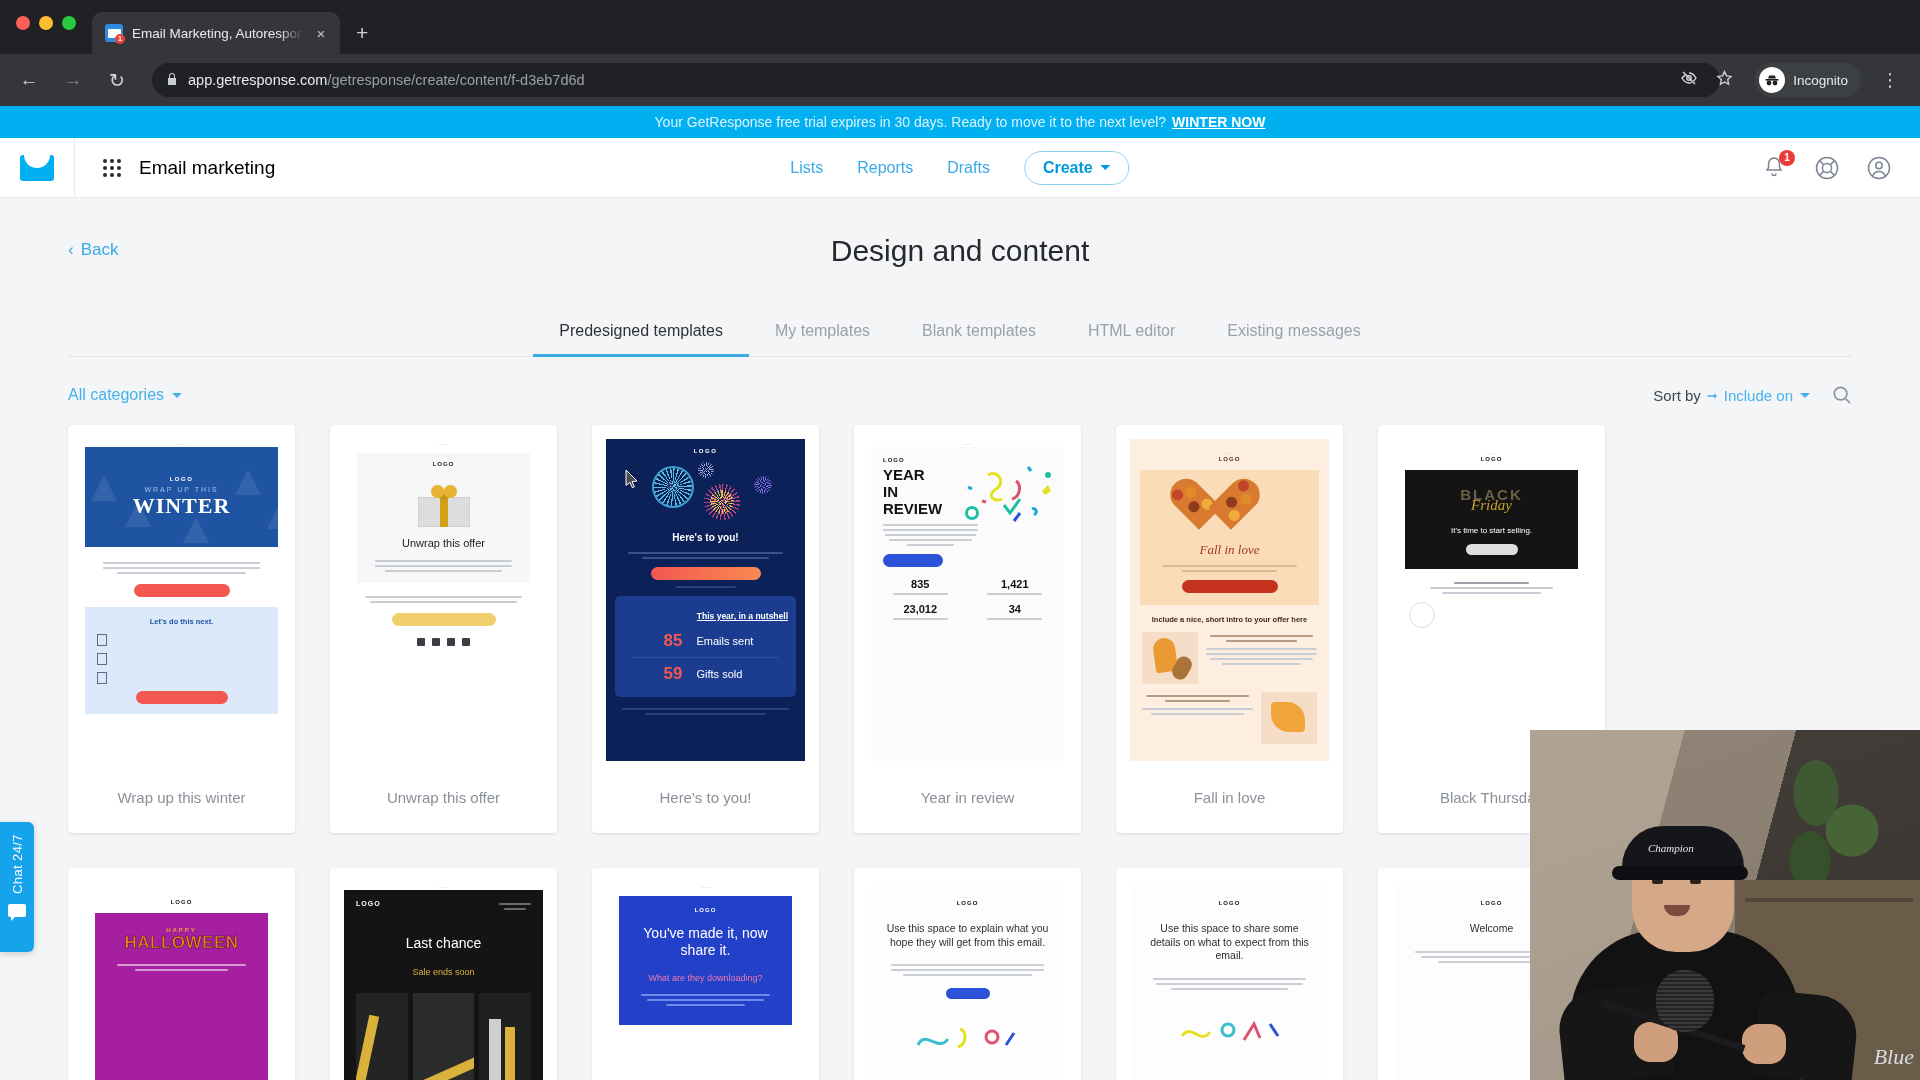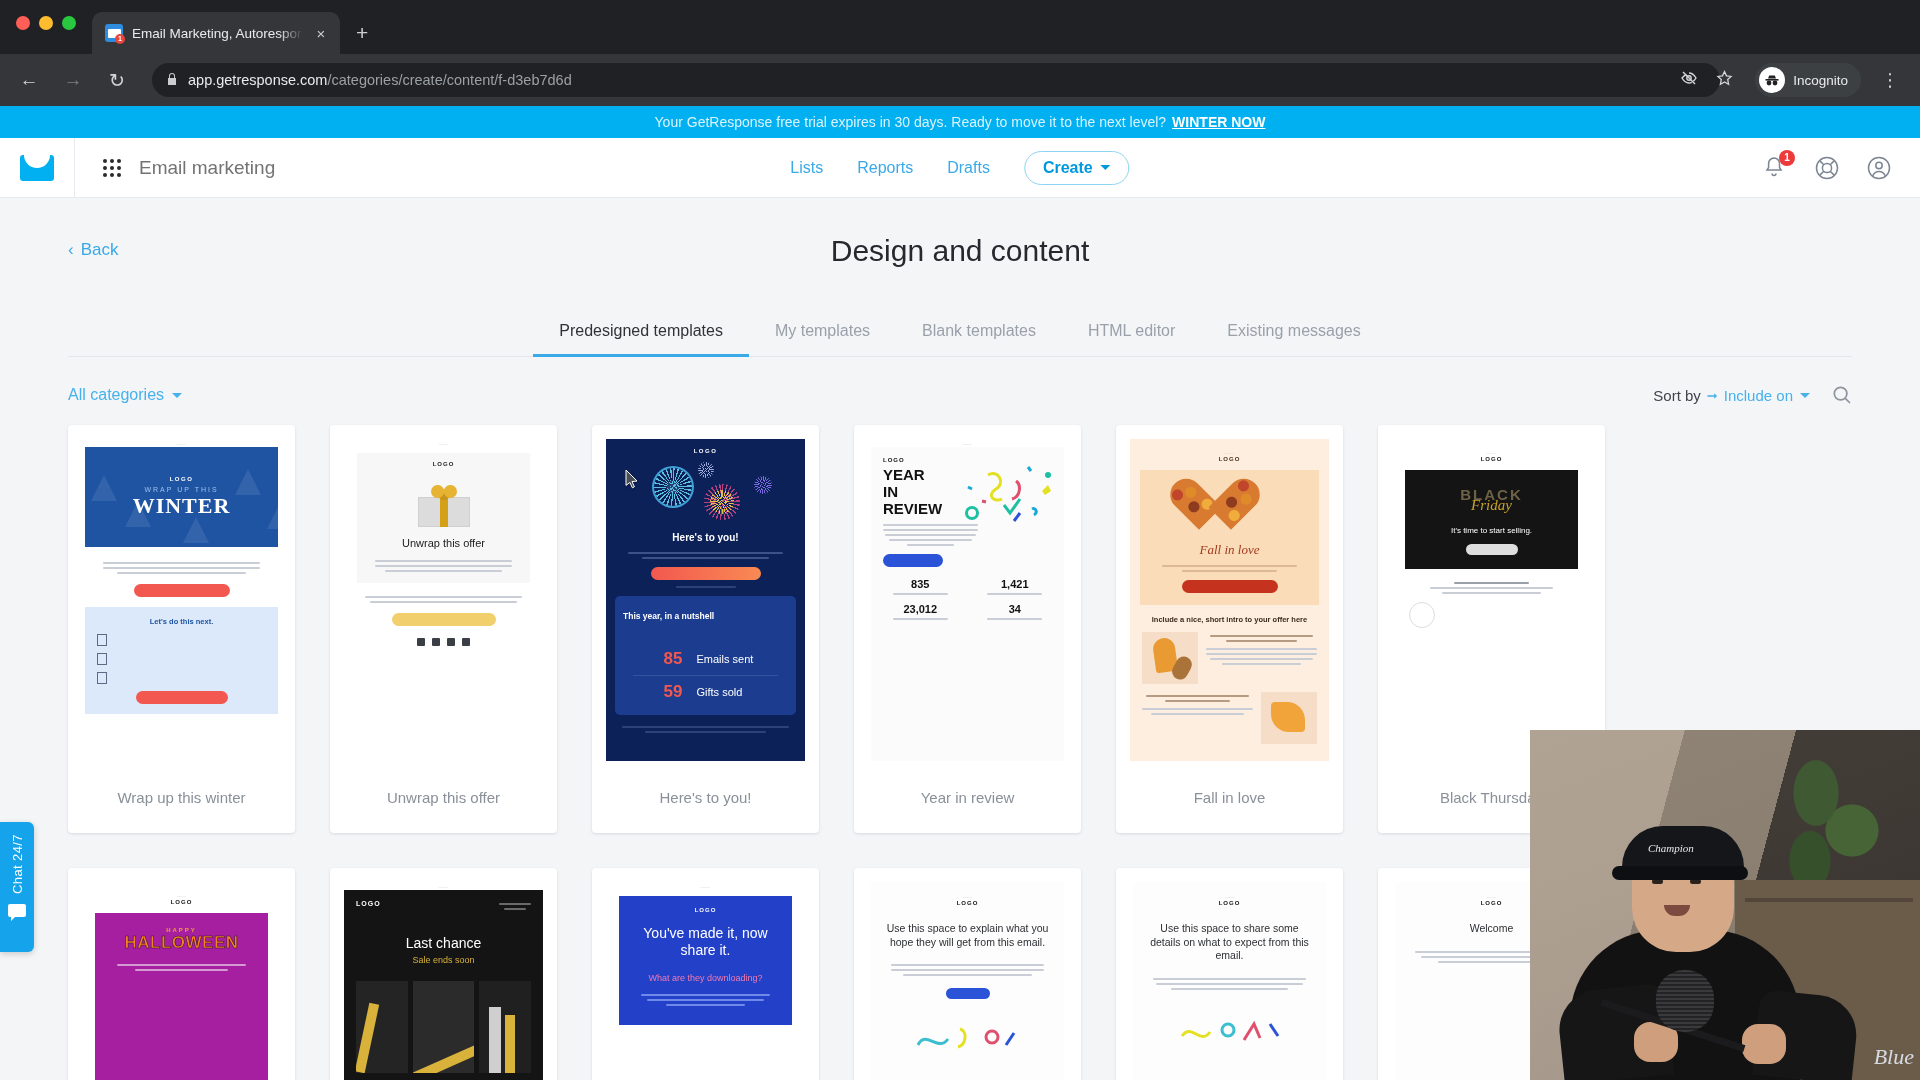--- a/index.html
+++ b/index.html
@@ -86,21 +86,21 @@
   }
   .brand-logo {
     width:34px;height:26px;background:#00b0f0;border-radius:3px;position:relative;overflow:hidden;
   }
   .brand-logo:after{
     content:""; position:absolute; left:4px; top:-9px; width:26px;height:22px;
     background:#fff; border-radius:0 0 14px 14px;
   }
   .grid-icon { display:grid; grid-template-columns:repeat(3,4px); gap:3px; margin-left:28px; cursor:pointer; }
   .grid-icon i { width:4px;height:4px;background:#2b2b2b;border-radius:50%; display:block;}
-  .app-title { margin-left:18px; font-size:19px; color:#737373; }
+  .app-title { margin-left:18px; font-size:19px; color:#000000; }
 
   .appnav { position:absolute; left:50%; transform:translateX(-50%); display:flex; align-items:center; gap:34px; }
   .appnav a { color:#3aa9e8; font-size:16px; text-decoration:none; cursor:pointer; }
   .create-btn {
     border:1.5px solid #8fd3f4; border-radius:20px; height:34px; padding:0 18px;
     display:flex; align-items:center; gap:8px; color:#0099dd; font-weight:700; font-size:16px; cursor:pointer;
     background:#fff;
   }
   .caret { width:0;height:0;border-left:5px solid transparent;border-right:5px solid transparent;border-top:5px solid currentColor; }
 
@@ -176,21 +176,21 @@
   .social { display:flex; justify-content:center; gap:7px; margin-top:12px; }
   .social i { width:8px;height:8px;background:#3a3f45; border-radius:1px; display:block; }
 
   
   .t3 { background:#0d2159; height:100%; padding:9px 0 0; position:relative; overflow:hidden; }
   .t3 .lg { color:#fff; font-size:6px; letter-spacing:1.5px; font-weight:700; text-align:center;}
   .fw { position:absolute; border-radius:50%; }
   .t3 .h { color:#fff; font-size:10px; font-weight:700; text-align:center; margin-top:6px; }
   .pill-orange { background:linear-gradient(90deg,#f2584f,#f98a53); border-radius:9px; height:13px; margin:0 auto; }
   .stats { background:#1b3c8f; margin:8px 9px 0; border-radius:5px; padding:9px 8px; }
-  .stats .h { color:#fff; font-size:8.5px; font-weight:700; text-align:left; margin-bottom:24px; }
+  .stats .h { color:#fff; font-size:8.5px; font-weight:700; text-align:right; margin-bottom:6px;text-decoration:underline; }
   .stat-row { display:flex; align-items:center; justify-content:center; gap:14px; padding:4px 0; }
   .stat-num { color:#f2584f; font-size:17px; font-weight:800; width:40px; text-align:right; }
   .stat-lbl { color:#fff; font-size:11px; font-weight:400; width:72px; }
   .stat-div { height:1px; background:#33539e; margin:2px 10px; }
 
   
   .t4 { background:#fbfbfb; height:100%; padding:10px 12px 0; position:relative; }
   .t4 .lg { font-size:6px; font-weight:800; letter-spacing:1px; color:#111; }
   .t4 .big { font-size:15px; font-weight:800; color:#111; line-height:1.12; margin-top:4px; }
   .confetti { position:absolute; right:8px; top:14px; width:96px; height:78px; }
@@ -236,21 +236,21 @@
 
   
   .t7 { background:#fff; height:100%; padding:9px 0 0; }
   .t7 .lg { font-size:6px; font-weight:800; letter-spacing:1px; color:#111; text-align:center; }
   .hw-hero { background:#a61fa0; margin:8px 10px 0; padding:14px 8px 14px; text-align:center; position:relative; overflow:hidden; height:230px;}
   .hw-happy { color:#f0a030; font-size:6px; font-weight:800; letter-spacing:2px; }
   .hw-title { color:#f58220; font-size:17px; font-weight:900; letter-spacing:.5px; -webkit-text-stroke:0.5px #2b0a2a;}
   .t8 { background:#141414; height:100%; padding:10px 12px 0; }
   .t8 .lg { color:#fff; font-size:7px; font-weight:800; letter-spacing:1px; }
   .t8 .h { color:#fff; font-size:14px; text-align:center; margin-top:22px; }
-  .t8 .sub { color:#d8b23a; font-size:9px; text-align:center; margin-top:4px; }
+  .t8 .sub { color:#d8b23a; font-size:9px; text-align:center; margin-top:16px; }
   .t9 { background:#2340c9; height:100%; padding:11px 10px 0; text-align:center;}
   .t9 .lg { color:#fff; font-size:6px; font-weight:800; letter-spacing:1px; }
   .t9 .h { color:#fff; font-size:14px; line-height:1.22; margin-top:12px; }
   .t9 .sub { color:#f07ab0; font-size:9px; margin-top:14px; }
   .t10 { background:#fdfdfd; height:100%; padding:10px 14px 0; text-align:center;}
   .t10 .lg { font-size:6px; font-weight:800; letter-spacing:1px; color:#111; }
   .t10 .h { font-size:10.5px; color:#2c2f33; line-height:1.3; margin-top:16px; }
   .pill-blue-sm { background:#2a53d8; border-radius:7px; height:11px; width:44px; margin:12px auto 0; }
 
   
@@ -328,21 +328,21 @@
   <div class="omnibar">
     <span class="nav-btn">←</span>
     <span class="nav-btn dim">→</span>
     <span class="nav-btn">↻</span>
     <div class="urlbox">
       <span class="lock">
         <svg width="12" height="14" viewBox="0 0 12 14">
             <path d="M3 6V4a3 3 0 016 0v2h1v7H2V6h1zm1 0h4V4a2 2 0 10-4 0v2z" fill="#c9ccd0"></path>
           </svg>
       </span>
-      <span class="url"><b>app.getresponse.com</b><span>/categories/create/content/f-d3eb7d6d</span></span>
+      <span class="url"><b>app.getresponse.com</b><span>/getresponse/create/content/f-d3eb7d6d</span></span>
     </div>
     <div class="omni-icons">
       <span class="omni-ic">
         <svg width="18" height="16" viewBox="0 0 18 16">
             <path d="M9 3c4 0 7 5 7 5s-1 1.7-2.6 3.1M6.3 4.4C4.2 5.5 2 8 2 8s3 5 7 5c1 0 1.9-.2 2.7-.6" stroke="#d3d5d8" stroke-width="1.4" fill="none"></path>
             <circle cx="9" cy="8" r="2.2" stroke="#d3d5d8" stroke-width="1.4" fill="none"></circle>
             <path d="M3 2l12 12" stroke="#d3d5d8" stroke-width="1.4"></path>
           </svg>
       </span>
       <span class="omni-ic">

